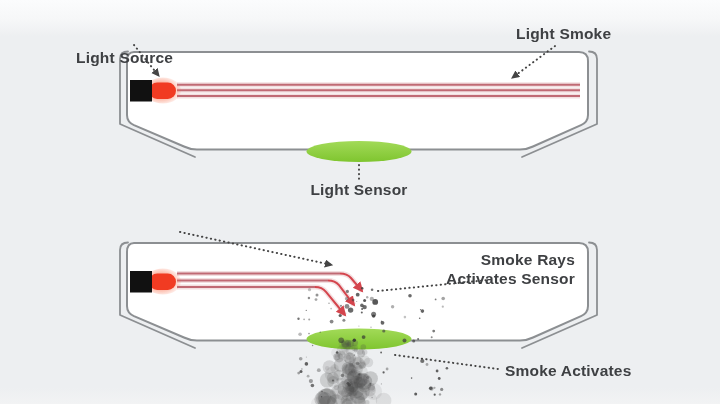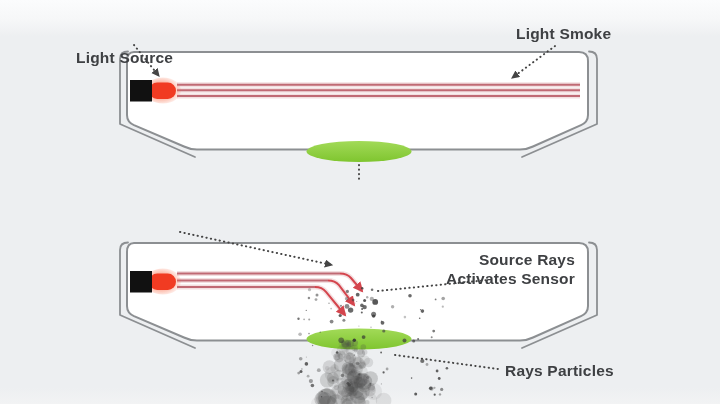--- a/index.html
+++ b/index.html
@@ -333,18 +333,19 @@
 
     <line class="leader" x1="180" y1="232" x2="332" y2="265" marker-end="url(#arrowDark)"></line>
     <line class="leader" x1="378" y1="291" x2="488" y2="280"></line>
     <line class="leader" x1="395" y1="355" x2="498" y2="369"></line>
   </svg>
 
   <div class="lbl" style="left:76px;top:21px;margin-top:28px;">Light Source</div>
 
   <div class="lbl" style="left:516px;top:25px;">Light Smoke</div>
 
-
-
-  <div class="lbl wrap" style="left:418px;top:251px;width:157px;text-align:right;">Source Rays Activates Sensor</div>
-
-  <div class="lbl" style="left:505px;top:362px;">Rays Particles</div>
+  <div class="lbl" style="left:299px;top:181px;width:120px;text-align:center;">Light Sensor</div>
+
+
+  <div class="lbl wrap" style="left:418px;top:251px;width:157px;text-align:right;">Smoke Rays Activates Sensor</div>
+
+  <div class="lbl" style="left:505px;top:362px;">Smoke Activates</div>
 </div>
 
 </body></html>

